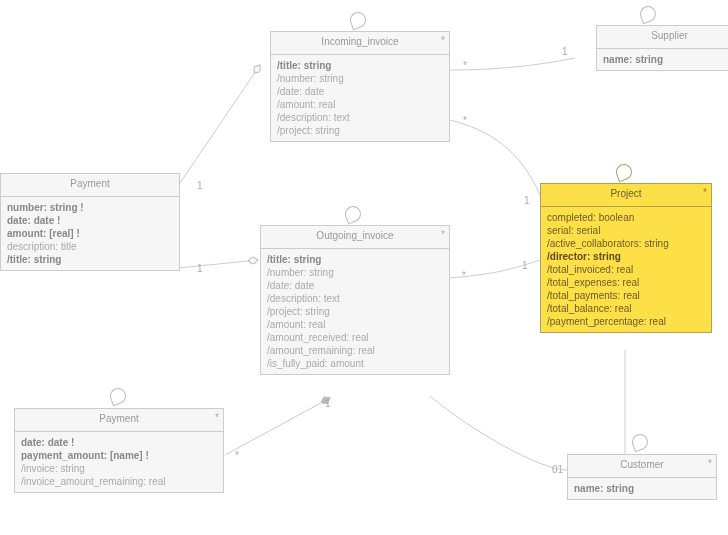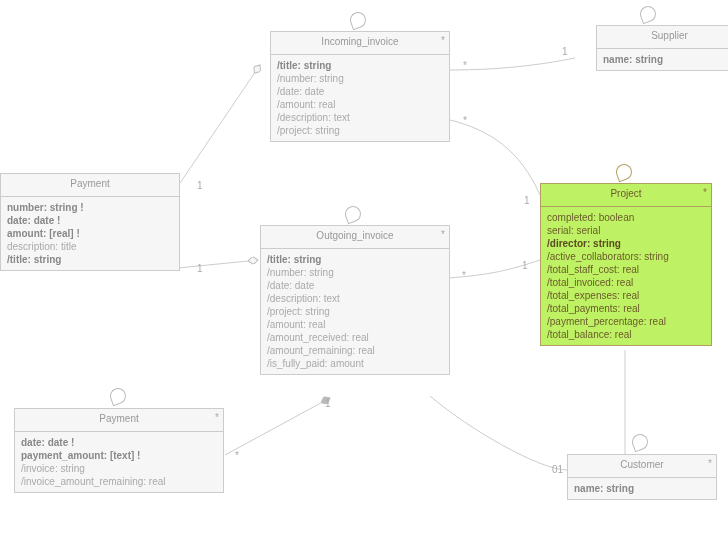--- a/index.html
+++ b/index.html
@@ -1,20 +1,20 @@
 <!DOCTYPE html>
 <html><head>
 <meta charset="utf-8">
 <style>
   html,body{margin:0;padding:0;font-family:Verdana,Arial,sans-serif;font-size:10px;color:#777;background:#fff}
   #stage{position:relative;width:728px;height:535px}
   svg.connectors{position:absolute;left:0;top:0;pointer-events:none}
 
   .uml-class{position:absolute;border:1px solid #ccc;background:#f6f6f6}
-  .uml-class.hl{border-color:#b0a060;background:#bef264}
+  .uml-class.hl{border-color:#b0a060;background:#fde047}
   .uml-title{border-bottom:1px solid #ccc;padding:4px 6px;color:#999;text-align:center;position:relative;height:14px}
   .hl .uml-title{border-bottom-color:#b0a060;color:#6b5b2a}
   .uml-title .mult{position:absolute;right:4px;top:3px;color:#aaa}
   .hl .uml-title .mult{color:#8a7a40}
   .uml-body{padding:4px 6px;color:#aaa;line-height:13px}
   .hl .uml-body{color:#6b5b2a}
   .attr{white-space:pre}
   .bold{font-weight:bold;color:#888}
   .hl .bold{color:#5b4b20}
 
@@ -115,21 +115,21 @@
   <div class="card" style="left:552px;top:464px">01</div>
 
   <div class="self-loop" style="left:110px;top:388px"></div>
   <div class="uml-class" style="left:14px;top:408px;width:208px">
     <div class="uml-title">
       <span>Payment</span>
       <span class="mult">*</span>
     </div>
     <div class="uml-body">
       <div class="attr bold">date: date !</div>
-      <div class="attr bold">payment_amount: [text] !</div>
+      <div class="attr bold">payment_amount: [name] !</div>
       <div class="attr">/invoice: string</div>
       <div class="attr">/invoice_amount_remaining: real</div>
     </div>
   </div>
   <div class="card" style="left:235px;top:450px">*</div>
 
   <div class="self-loop" style="left:640px;top:6px"></div>
   <div class="uml-class" style="left:596px;top:25px;width:145px">
     <div class="uml-title">
       <span>Supplier</span>
@@ -142,28 +142,27 @@
 
   <div class="self-loop hl" style="left:616px;top:164px"></div>
   <div class="uml-class hl" style="left:540px;top:183px;width:170px">
     <div class="uml-title">
       <span>Project</span>
       <span class="mult">*</span>
     </div>
     <div class="uml-body">
       <div class="attr">completed: boolean</div>
       <div class="attr">serial: serial</div>
+      <div class="attr">/active_collaborators: string</div>
       <div class="attr bold">/director: string</div>
-      <div class="attr">/active_collaborators: string</div>
-      <div class="attr">/total_staff_cost: real</div>
       <div class="attr">/total_invoiced: real</div>
       <div class="attr">/total_expenses: real</div>
       <div class="attr">/total_payments: real</div>
+      <div class="attr">/total_balance: real</div>
       <div class="attr">/payment_percentage: real</div>
-      <div class="attr">/total_balance: real</div>
     </div>
   </div>
   <div class="card" style="left:524px;top:195px">1</div>
 
   <div class="self-loop" style="left:632px;top:434px"></div>
   <div class="uml-class" style="left:567px;top:454px;width:148px">
     <div class="uml-title">
       <span>Customer</span>
       <span class="mult">*</span>
     </div>

